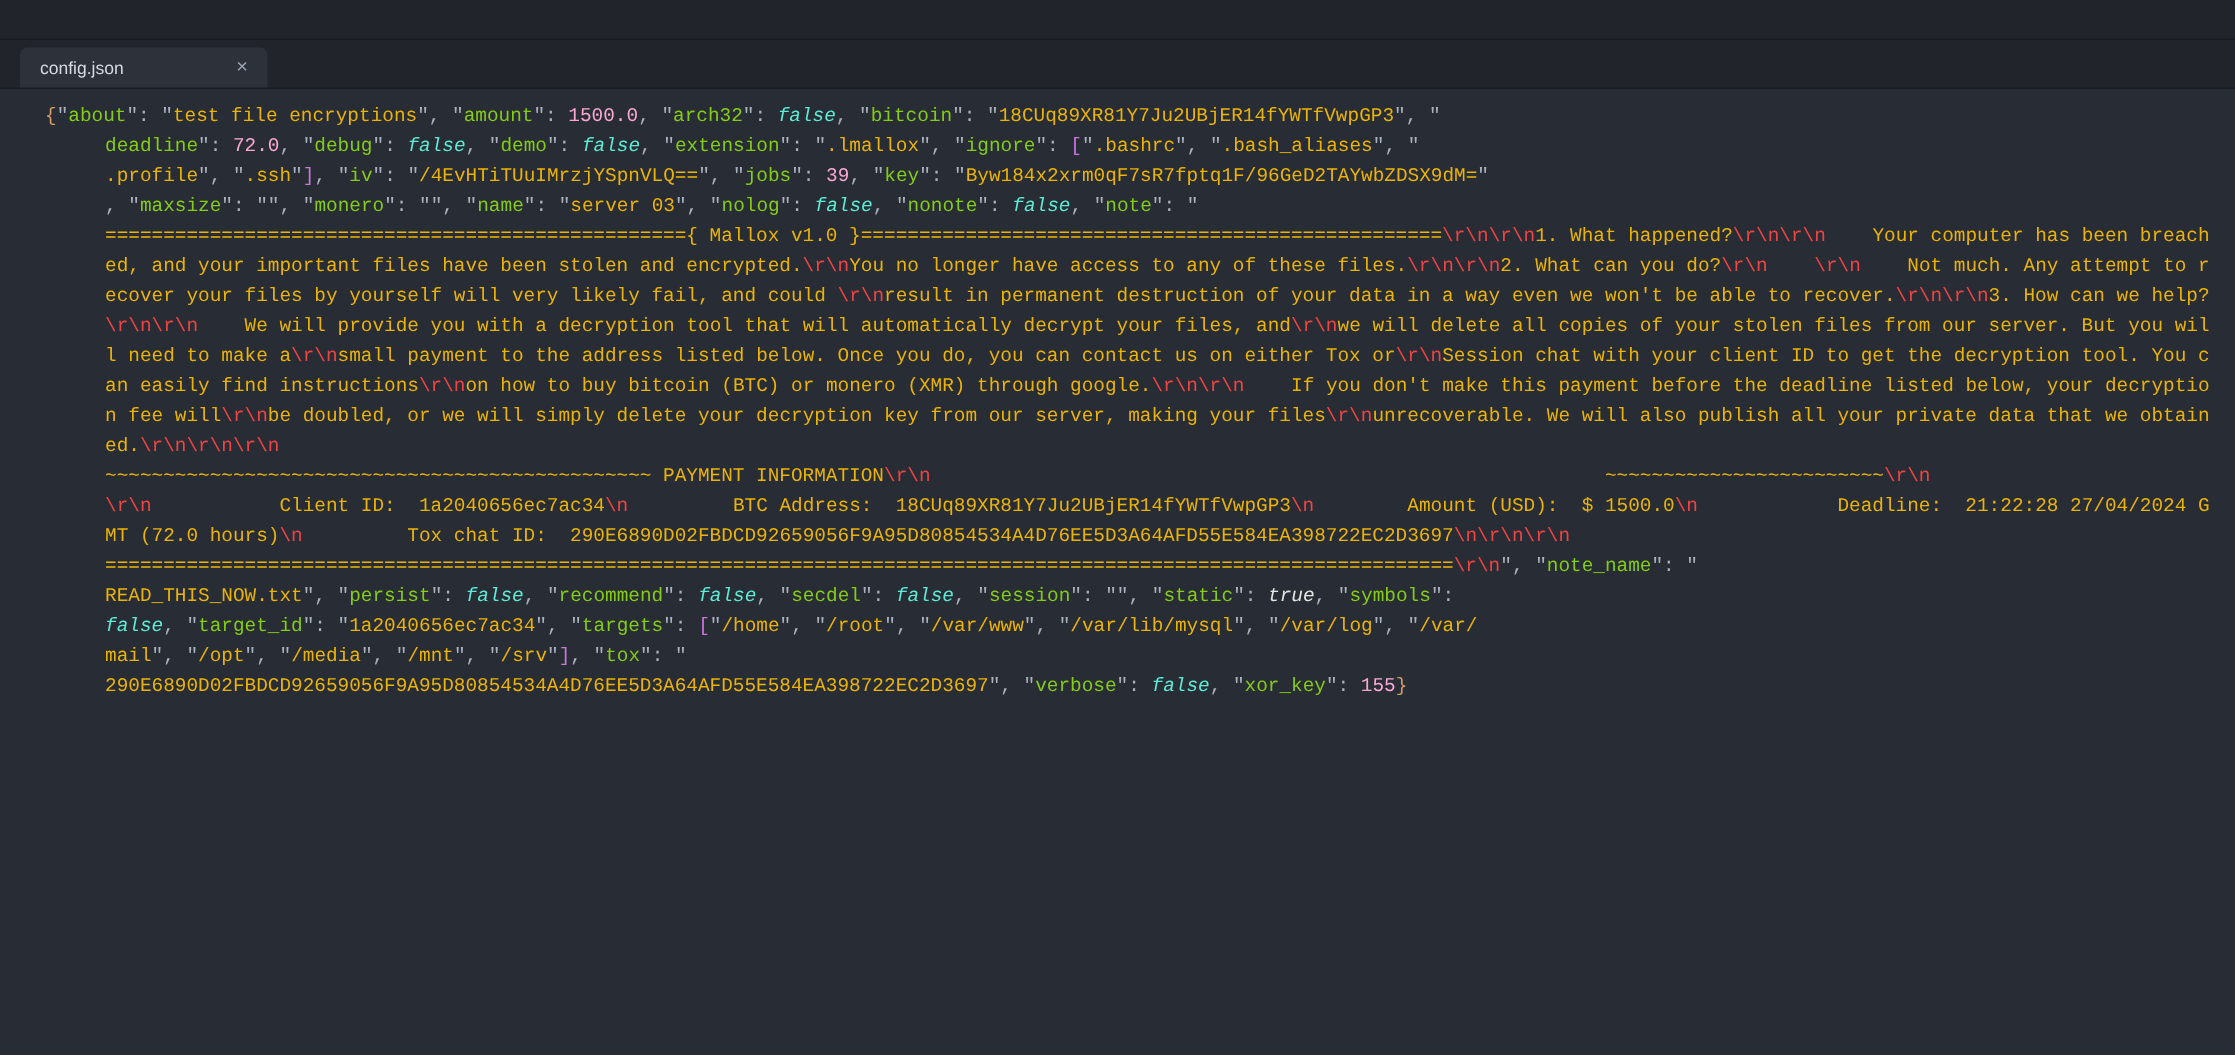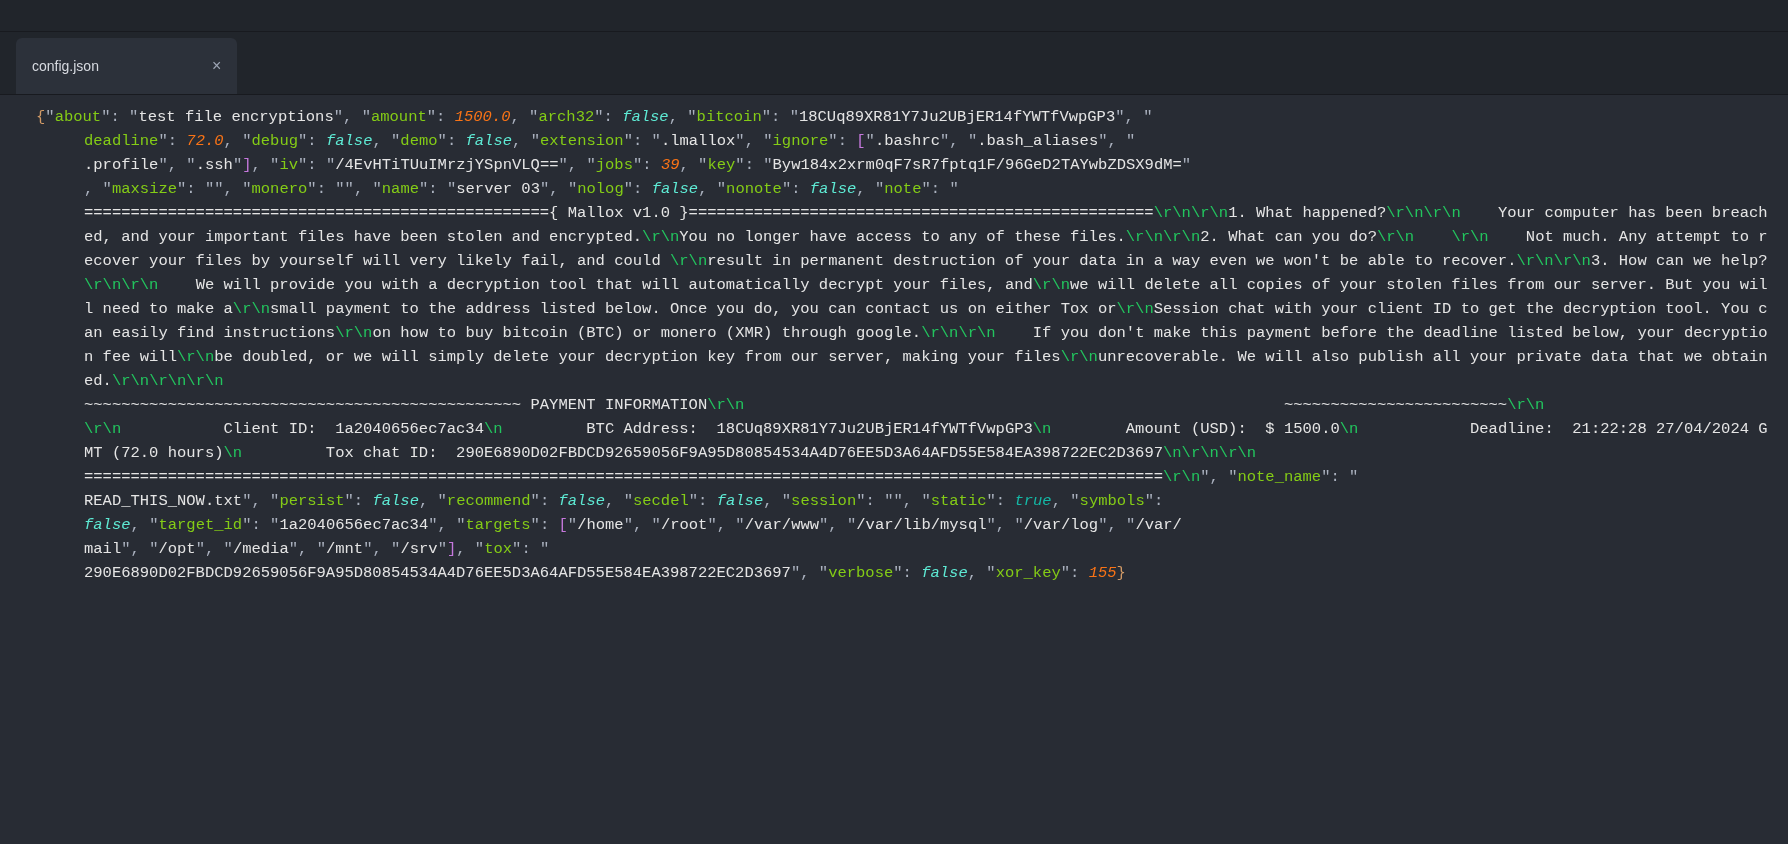--- a/index.html
+++ b/index.html
@@ -27,26 +27,26 @@
     background: #21252b;
     display: flex;
     align-items: flex-end;
     padding-left: 16px;
     padding-top: 6px;
     border-bottom: 1px solid #181a1f;
   }
   .tab {
     background: #2c313a;
     color: #d7dae0;
-    padding: 20px 16px;
+    padding: 8px 16px;
     border-top-left-radius: 6px;
     border-top-right-radius: 6px;
     display: flex;
     align-items: center;
-    gap: 113px;
+    gap: 90px;
     font-size: 14px;
     font-family: -apple-system, 'Segoe UI', sans-serif;
   }
   .tab-close {
     color: #9da5b4;
     cursor: pointer;
     font-size: 16px;
     line-height: 1;
   }
   .editor {
@@ -63,25 +63,25 @@
   .indent {
     display: block;
     padding-left: 48px;
     text-indent: 0;
   }
   .punct { color: #abb2bf; }
   .brace { color: #d19a66; }
   .bracket { color: #c678dd; }
   .key { color: #84cc16; }
   .colon { color: #abb2bf; }
-  .str { color: #e5e5e5; }
-  .num { color: #f97316; font-style: italic; }
+  .str { color: #eab308; }
+  .num { color: #f9a8d4; }
   .bool { color: #5eead4; font-style: italic; }
-  .true { color: #14b8a6; font-style: italic; }
-  .escape { color: #22c55e; }
+  .true { color: #e5e5e5; font-style: italic; }
+  .escape { color: #ef4444; }
 </style>
 </head>
 <body>
 
 <div class="window-top"></div>
 <div class="title-bar"></div>
 
 <div class="tab-bar">
   <div class="tab">
     <span>config.json</span>

